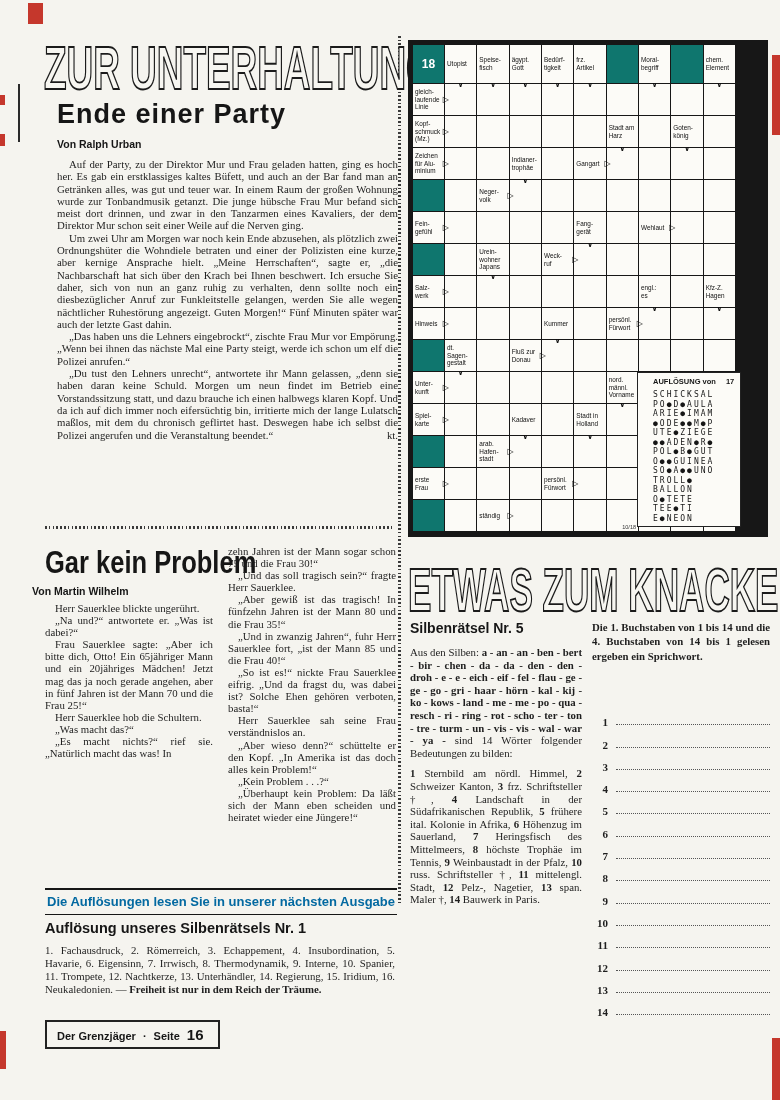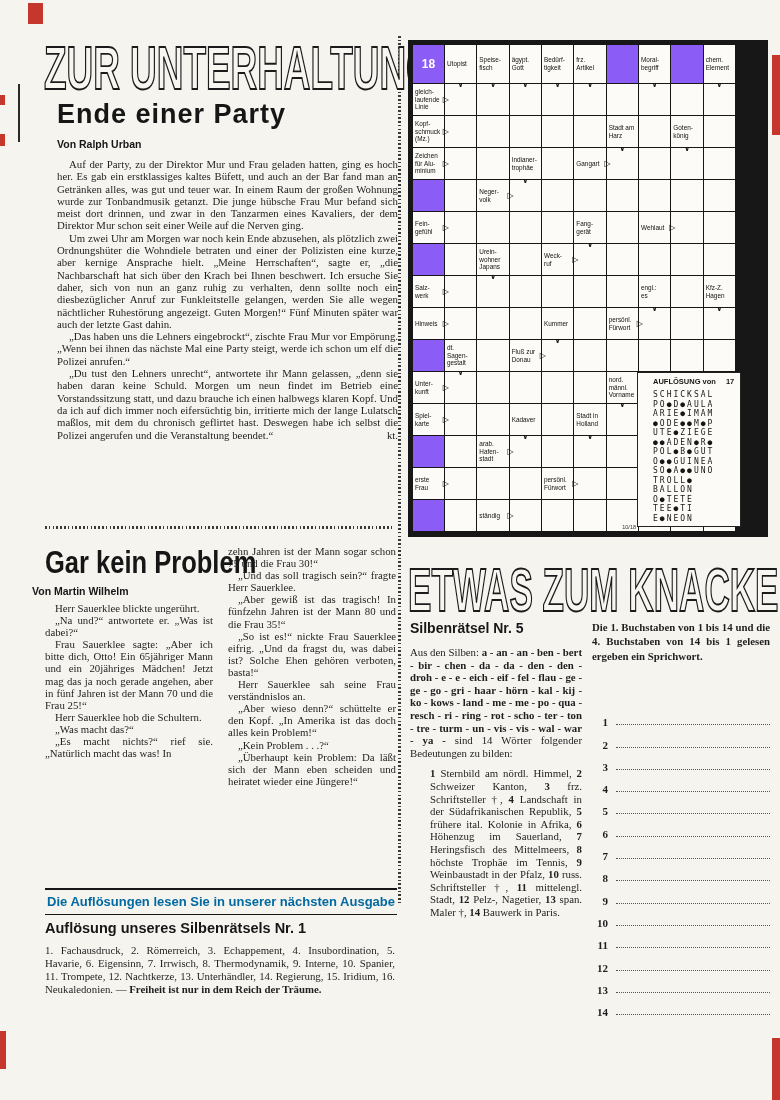--- a/index.html
+++ b/index.html
@@ -64,36 +64,36 @@
     padding:4px 14px 4px 10px; display:inline-flex; align-items:baseline; gap:7px;
     font-family:"Liberation Sans",sans-serif; font-weight:700; font-size:11px; color:#161616; background:#f5f4ef; }
   #footer-box .pagenum { font-size:15px; }
 
   
   #crossword { position:absolute; left:408px; top:40px; width:360px; height:497px; background:#171717; }
   #crossword-grid { position:absolute; left:4px; top:4px; width:324px; height:488px;
     display:grid; grid-template-columns:31px repeat(9,1fr); grid-template-rows:38px repeat(14,1fr);
     gap:1px; padding:1px; box-sizing:border-box; background:#171717; }
   .cell { position:relative; background:#fcfbf7; }
-  .cell.b, .cell.n { background:#8b5cf6; }
+  .cell.b, .cell.n { background:#0f766e; }
   .cell.n { color:#fff; font:700 12px "Liberation Sans",sans-serif; display:flex; align-items:center; justify-content:center; }
   .cell.c { display:flex; align-items:center; }
   .clue-text { font:6.4px/1.2 "Liberation Sans",sans-serif; white-space:pre-line; padding:1px 1px 1px 2px; color:#111; }
   .ar { position:absolute; right:-5px; top:50%; transform:translateY(-50%); font-size:8px; line-height:1; color:#111; z-index:4; }
   .ad { position:absolute; top:-2px; left:50%; transform:translateX(-50%); font:700 7px/1 "DejaVu Sans",sans-serif; color:#111; z-index:4; }
   .note { position:absolute; right:2px; bottom:1px; font:5.5px "Liberation Sans",sans-serif; color:#333; }
   #solution-box { position:absolute; left:229px; top:332px; width:104px; height:155px;
     background:#fcfbf7; border:1px solid #222; box-sizing:border-box; padding:4px 0 0 15px; z-index:5; }
   #sol-title { display:flex; gap:10px; font:700 7.5px "Liberation Sans",sans-serif; color:#161616; margin-bottom:4px; }
   .sol-line { font-family:"DejaVu Sans Mono",monospace; font-size:8px; line-height:9.5px; letter-spacing:2px; white-space:nowrap; color:#161616; }
 
   
   #silben-title { position:absolute; left:410px; top:620px; font-size:14px; }
   #silben-body  { left:410px; top:646px; width:172px; font-size:10.8px; line-height:12.6px; }
-  #silben-body .defs { display:block; margin-top:8px;margin-left:20px; }
+  #silben-body .defs { display:block; margin-top:8px; }
   #instruction { position:absolute; left:592px; top:620px; width:178px; text-align:justify;
     font-weight:700; font-size:10.8px; line-height:14.3px;font-family:Liberation Serif, serif; }
   #answer-lines { position:absolute; left:592px; top:706px; width:178px; }
   .answer-row { display:flex; align-items:flex-end; height:22.3px; }
   .answer-num { width:16px; text-align:right; font-weight:700; font-size:11px; }
   .answer-leader { flex:1; margin:0 0 3px 8px; border-bottom:1.3px dotted #555; height:10px; }
 </style>
 </head>
 <body>
 
@@ -130,33 +130,40 @@
       <p class="para">„Na und?“ antwortete er. „Was ist dabei?“</p>
       <p class="para">Frau Sauerklee sagte: „Aber ich bitte dich, Otto! Ein 65jähriger Mann und ein 20jähriges Mädchen! Jetzt mag das ja noch gerade angehen, aber in fünf Jahren ist der Mann 70 und die Frau 25!“</p>
       <p class="para">Herr Sauerklee hob die Schultern.</p>
       <p class="para">„Was macht das?“</p>
       <p class="para">„Es macht nichts?“ rief sie. „Natürlich macht das was! In</p>
     </div>
   <div class="copy" id="problem-col2">
       <p class="para noind">zehn Jahren ist der Mann sogar schon 75 und die Frau 30!“</p>
       <p class="para">„Und das soll tragisch sein?“ fragte Herr Sauerklee.</p>
       <p class="para">„Aber gewiß ist das tragisch! In fünfzehn Jahren ist der Mann 80 und die Frau 35!“</p>
+      <p class="para">„Und in zwanzig Jahren“, fuhr Herr Sauerklee fort, „ist der Mann 85 und die Frau 40!“</p>
       <p class="para">„So ist es!“ nickte Frau Sauerklee eifrig. „Und da fragst du, was dabei ist? Solche Ehen gehören verboten, basta!“</p>
       <p class="para">Herr Sauerklee sah seine Frau verständnislos an.</p>
       <p class="para">„Aber wieso denn?“ schüttelte er den Kopf. „In Amerika ist das doch alles kein Problem!“</p>
       <p class="para">„Kein Problem . . .?“</p>
       <p class="para">„Überhaupt kein Problem: Da läßt sich der Mann eben scheiden und heiratet wieder eine Jüngere!“</p>
     </div>
 
   <div id="banner">Die Auflösungen lesen Sie in unserer nächsten Ausgabe</div>
   <div class="h-sans" id="solution1-title">Auflösung unseres Silbenrätsels Nr. 1</div>
   <div class="copy" id="solution1-body">
     <span>1. Fachausdruck, 2. Römerreich, 3. Echappement, 4. Insubordination, 5. Havarie, 6. Eigensinn, 7. Irrwisch, 8. Thermodynamik, 9. Interne, 10. Spanier, 11. Trompete, 12. Nachtkerze, 13. Unterhändler, 14. Regierung, 15. Iridium, 16. Neukaledonien. — </span><b>Freiheit ist nur in dem Reich der Träume.</b>
   </div>
 
+  <div id="footer-box">
+    <span>Der Grenzjäger</span>
+    <span>·</span>
+    <span>Seite</span>
+    <span class="pagenum">16</span>
+  </div>
 
   <div id="crossword">
     <div id="crossword-grid">
         <div class="cell n">18</div>
         <div class="cell c">
           <span class="clue-text">Utopist</span>
         </div>
         <div class="cell c">
           <span class="clue-text">Speise-
 fisch</span>

